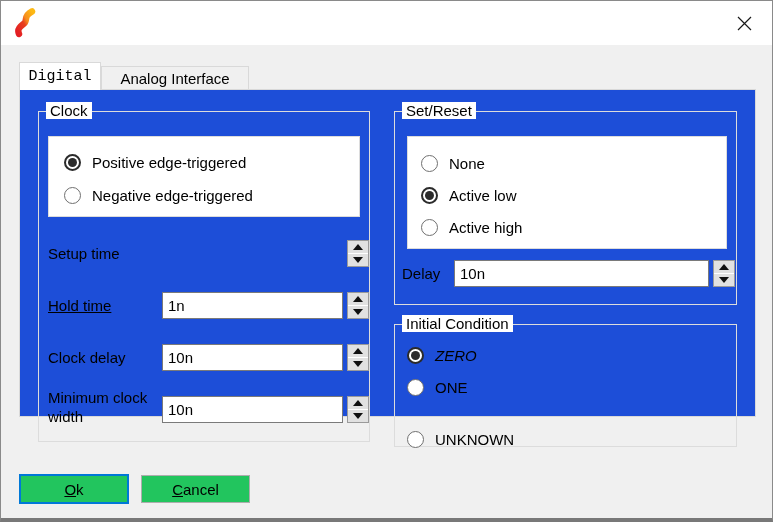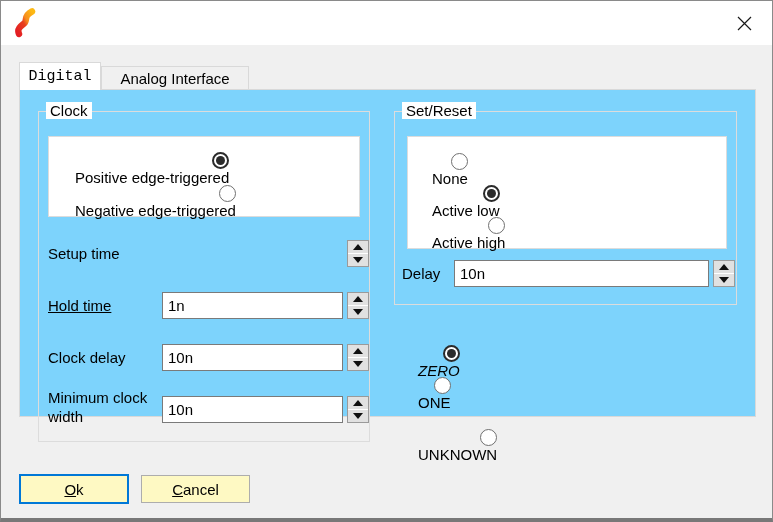--- a/index.html
+++ b/index.html
@@ -12,41 +12,41 @@
   
   .titlebar { position:absolute; left:0; top:0; width:100%; height:44px; background:#ffffff; }
   .app-icon { position:absolute; left:12px; top:7px; width:26px; height:30px; }
   .title-text { position:absolute; left:55px; top:11px; font-size:17px; color:#1a1a1a; white-space:nowrap; }
   .close-btn { position:absolute; right:8px; top:4px; width:40px; height:36px; display:flex; align-items:center; justify-content:center; cursor:default; }
   .close-btn svg { display:block; }
   
   .tab { position:absolute; display:flex; align-items:center; justify-content:center; font-size:15px; color:#000; }
   .tab-active { left:18px; top:61px; width:82px; height:28px; background:#ffffff; border:1px solid #d9d9d9; border-bottom:none; z-index:3;font-family:Liberation Mono, monospace; }
   .tab-inactive { left:100px; top:65px; width:148px; height:24px; background:#f0f0f0; border:1px solid #d9d9d9; border-bottom:none; z-index:1; }
-  .pane { position:absolute; left:18px; top:88px; width:737px; height:328px; background:#7dd3fc; border:1px solid #d9d9d9; z-index:2; }
+  .pane { position:absolute; left:18px; top:88px; width:737px; height:328px; background:#1d4ed8; border:1px solid #d9d9d9; z-index:2; }
   
   .groupbox { position:absolute; border:1px solid #dcdcdc; }
   .groupbox-title { position:absolute; top:-10px; left:7px; background:#ffffff; padding:0 4px; font-size:15px; color:#000; white-space:nowrap; }
   .subframe { position:absolute; border:1px solid #dcdcdc; background:#ffffff; }
   
-  .radio-row { position:absolute; display:flex; align-items:flex-end; height:20px; cursor:default;flex-direction:column; }
+  .radio-row { position:absolute; display:flex; align-items:center; height:20px; cursor:default; }
   .radio { width:17px; height:17px; border-radius:50%; border:1px solid #707070; background:#ffffff; position:relative; flex:0 0 auto; }
   .radio.selected { border-color:#2b2b2b; border-width:2px; }
   .radio.selected::after { content:""; position:absolute; left:50%; top:50%; width:9px; height:9px; margin:-4.5px 0 0 -4.5px; border-radius:50%; background:#2b2b2b; }
   .radio-label { margin-left:11px; font-size:15px; color:#000; white-space:nowrap; }
   
   .form-label { position:absolute; font-size:15px; color:#000; line-height:19px; }
   .field { position:absolute; height:27px; border:1px solid #7a7a7a; background:#ffffff; font-family:"Liberation Sans", sans-serif; font-size:15px; color:#000; padding:0 5px; outline:none; }
   .spinner { position:absolute; width:22px; height:27px; border:1px solid #9a9a9a; background:#ffffff; display:flex; flex-direction:column; }
   .spin-btn { flex:1; background:#e1e1e1; display:flex; align-items:center; justify-content:center; cursor:default; }
   .spin-btn.up { border-bottom:1px solid #ffffff; }
   .tri-up { width:0; height:0; border-left:5px solid transparent; border-right:5px solid transparent; border-bottom:6px solid #101010; }
   .tri-down { width:0; height:0; border-left:5px solid transparent; border-right:5px solid transparent; border-top:6px solid #101010; }
   
-  .btn { position:absolute; display:flex; align-items:center; justify-content:center; background:#fef9c3; font-size:15px; color:#000; cursor:default; }
+  .btn { position:absolute; display:flex; align-items:center; justify-content:center; background:#22c55e; font-size:15px; color:#000; cursor:default; }
   .btn-ok { left:18px; top:473px; width:110px; height:30px; border:2px solid #0078d7; }
   .btn-cancel { left:140px; top:474px; width:109px; height:28px; border:1px solid #adadad; }
   .mnemonic { text-decoration:underline; }
 </style>
 </head>
 <body>
 
 <div class="window">
 
   <div class="titlebar">
@@ -156,20 +156,23 @@
     <input class="field" style="left: 434px; top: 170px; width: 255px;" value="10n">
     <div class="spinner" style="left:693px; top:170px;">
       <div class="spin-btn up">
           <span class="tri-up"></span>
         </div>
       <div class="spin-btn">
           <span class="tri-down"></span>
         </div>
     </div>
 
+    <div class="groupbox" style="left:374px; top:234px; width:343px; height:123px;">
+      <span class="groupbox-title">Initial Condition</span>
+    </div>
 
     <div class="radio-row" style="left:387px; top:255px;font-style:italic;">
       <span class="radio selected"></span>
       <span class="radio-label">ZERO</span>
     </div>
     <div class="radio-row" style="left:387px; top:287px;">
       <span class="radio"></span>
       <span class="radio-label">ONE</span>
     </div>
     <div class="radio-row" style="left:387px; top:319px;margin-top:20px;">

